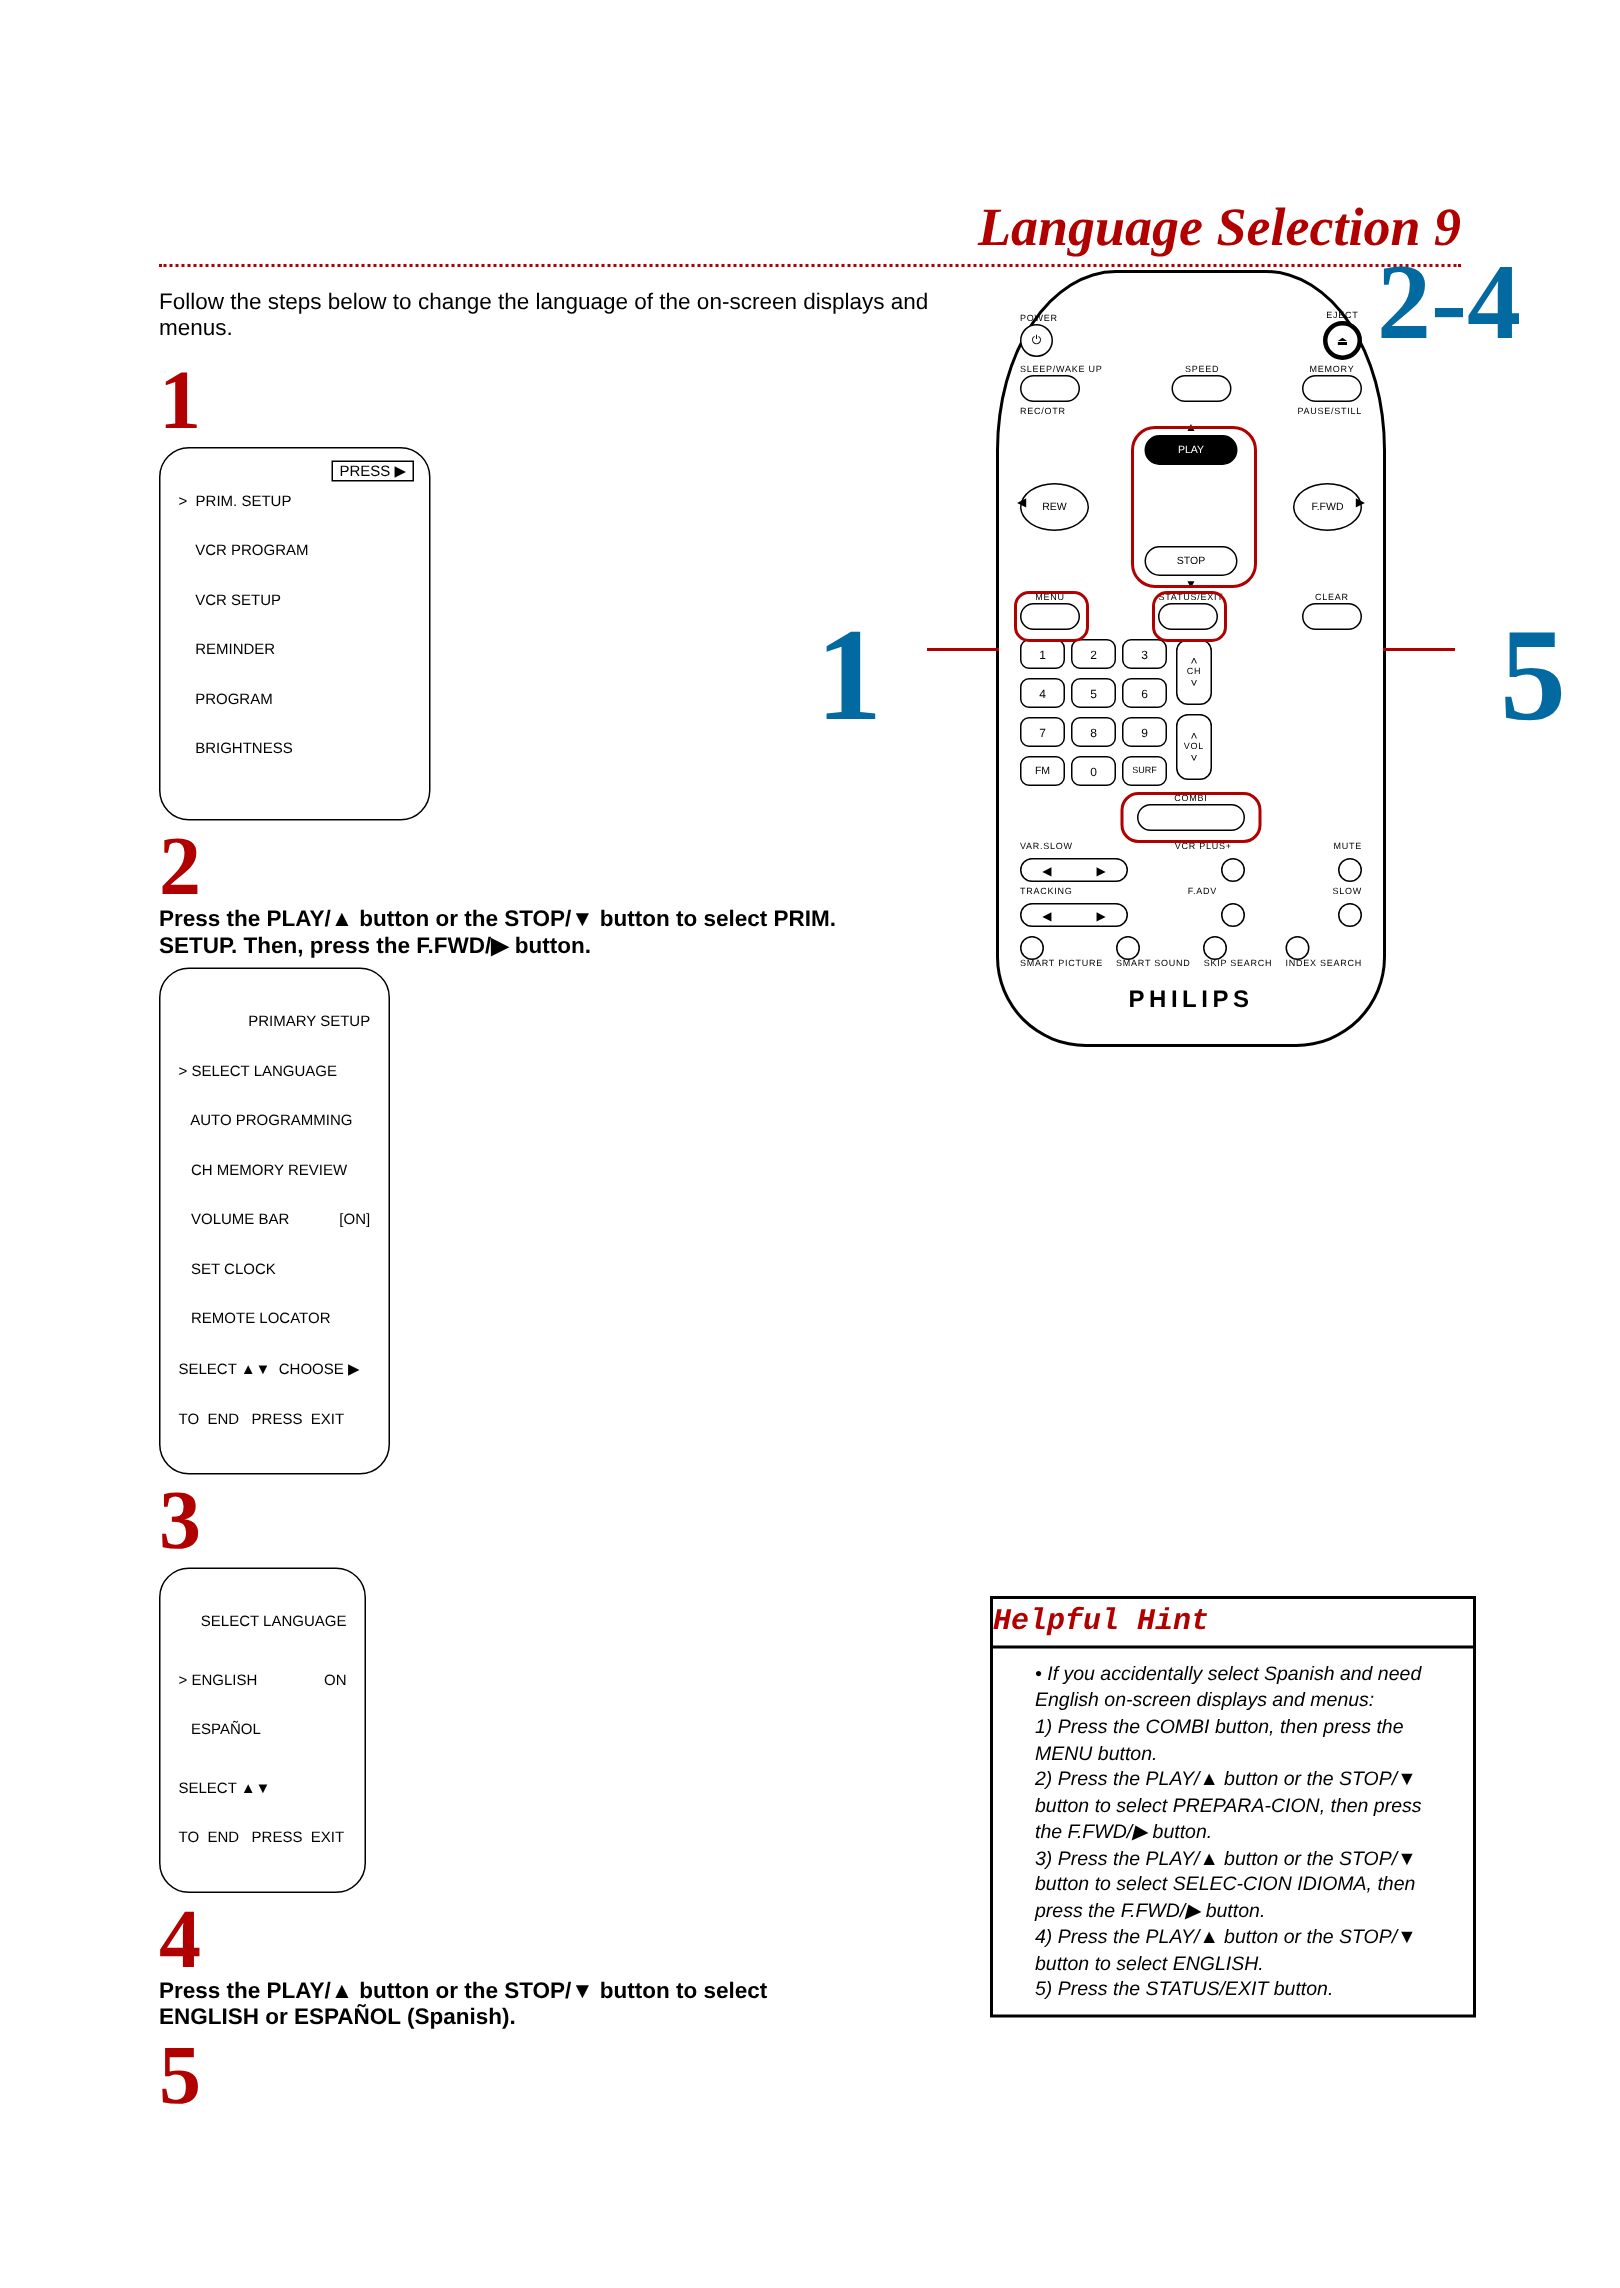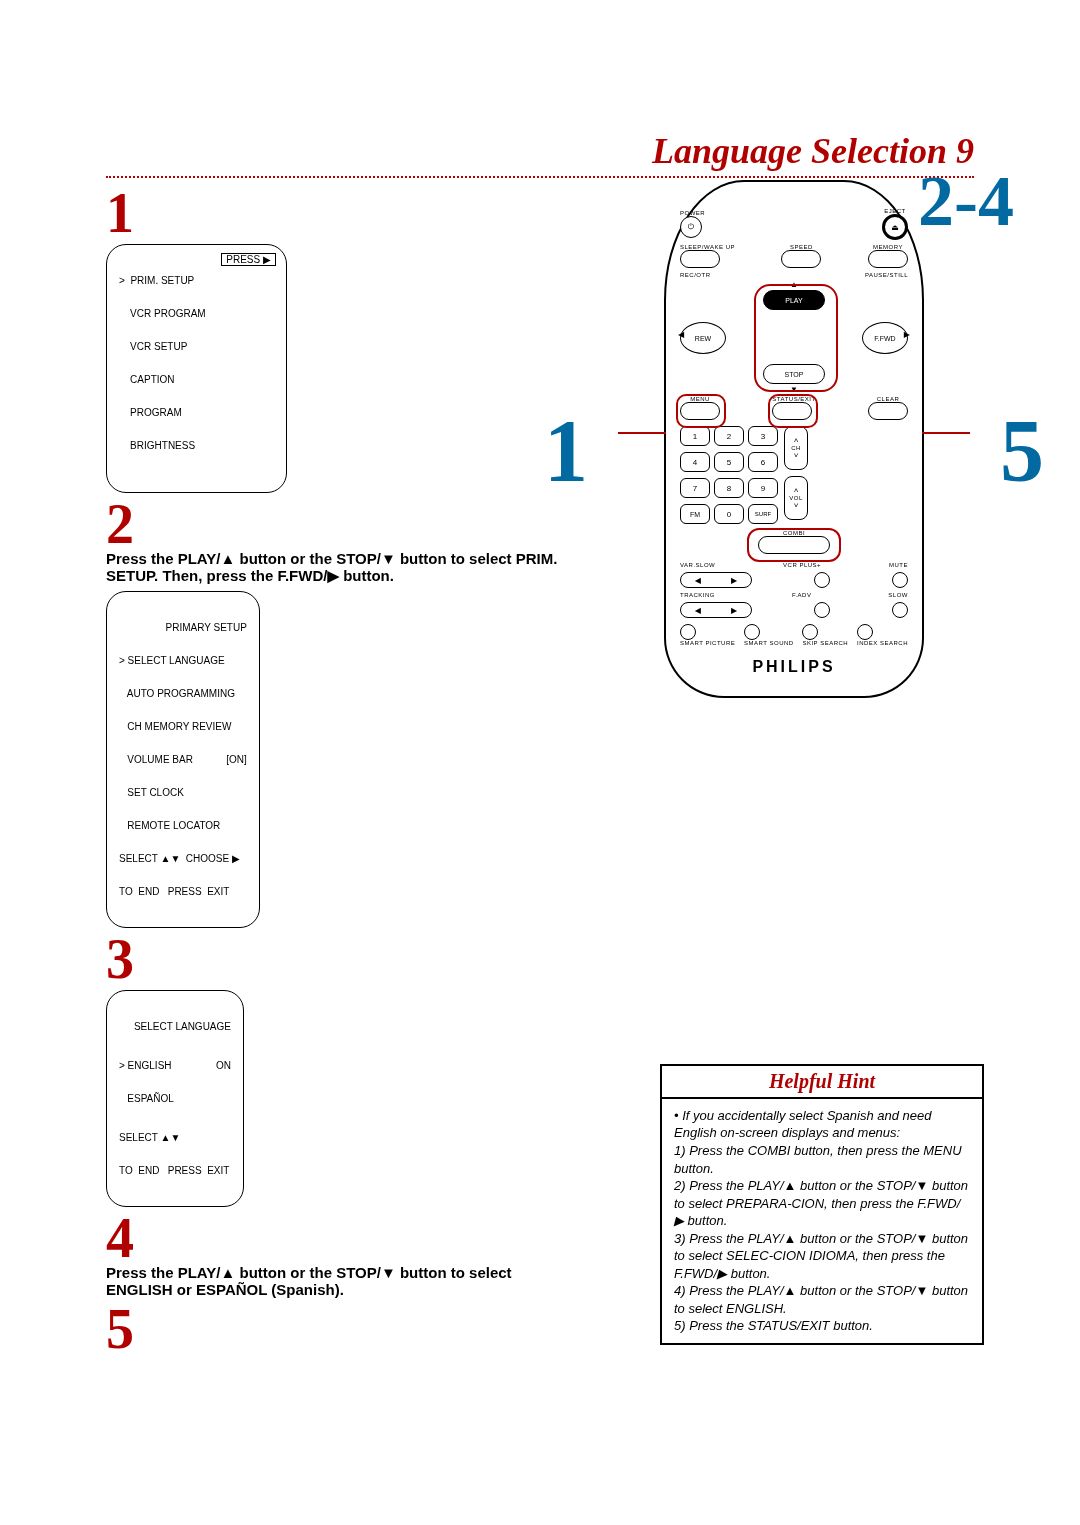--- a/index.html
+++ b/index.html
@@ -101,41 +101,42 @@
   .co5 { right:-60px; top:220px;}
   .co24{ right:-30px; top:-20px; font-size:72px;}
 
   .hl { position:absolute; border:2px solid #b00000; background:transparent;}
 
   .hint {
     position:absolute; right:90px; bottom:180px; width:320px;
     border:2px solid #000;
   }
   .hint-h {
-    color:#b00000; font-style:italic; font-weight:bold; font-family:Liberation Serif, serif;
-    text-align:center; font-size:20px; border-bottom:2px solid #000; padding:4px 0;
-  }
-  .hint-body { font-size:13px; font-style:italic; padding:8px 12px; line-height:1.35;}
+    color:#b00000; font-style:italic; font-weight:bold; font-family:Liberation Mono, monospace;
+    text-align:left; font-size:20px; border-bottom:2px solid #000; padding:4px 0;
+  }
+  .hint-body { font-size:13px; font-style:italic; padding:8px 28px; line-height:1.35;}
 </style>
 </head>
 <body>
 
 <div class="page">
 
   <h1 class="title">Language Selection  9</h1>
   <hr class="dotrule">
 
+  <p class="intro">Follow the steps below to change the language of the on-screen displays and menus.</p>
 
   
   <div class="bignum">1</div>
   <div class="osd" style="position:relative; padding-right:80px;">
     <span class="menuline">&gt;  PRIM. SETUP</span>
     <span class="menuline">    VCR PROGRAM</span>
     <span class="menuline">    VCR SETUP</span>
-    <span class="menuline">    CAPTION</span>
+    <span class="menuline">    REMINDER</span>
     <span class="menuline">    PROGRAM</span>
     <span class="menuline">    BRIGHTNESS</span>
     <span class="pressbtn" style="position:absolute; right:10px; top:8px;">PRESS ▶</span>
   </div>
 
   
   <div class="bignum">2</div>
   <div class="steptext">Press the PLAY/▲ button or the STOP/▼ button to select PRIM. SETUP. Then, press the F.FWD/▶ button.</div>
   <div class="osd">
     <span class="menuline" style="text-align:right;">PRIMARY SETUP</span>

